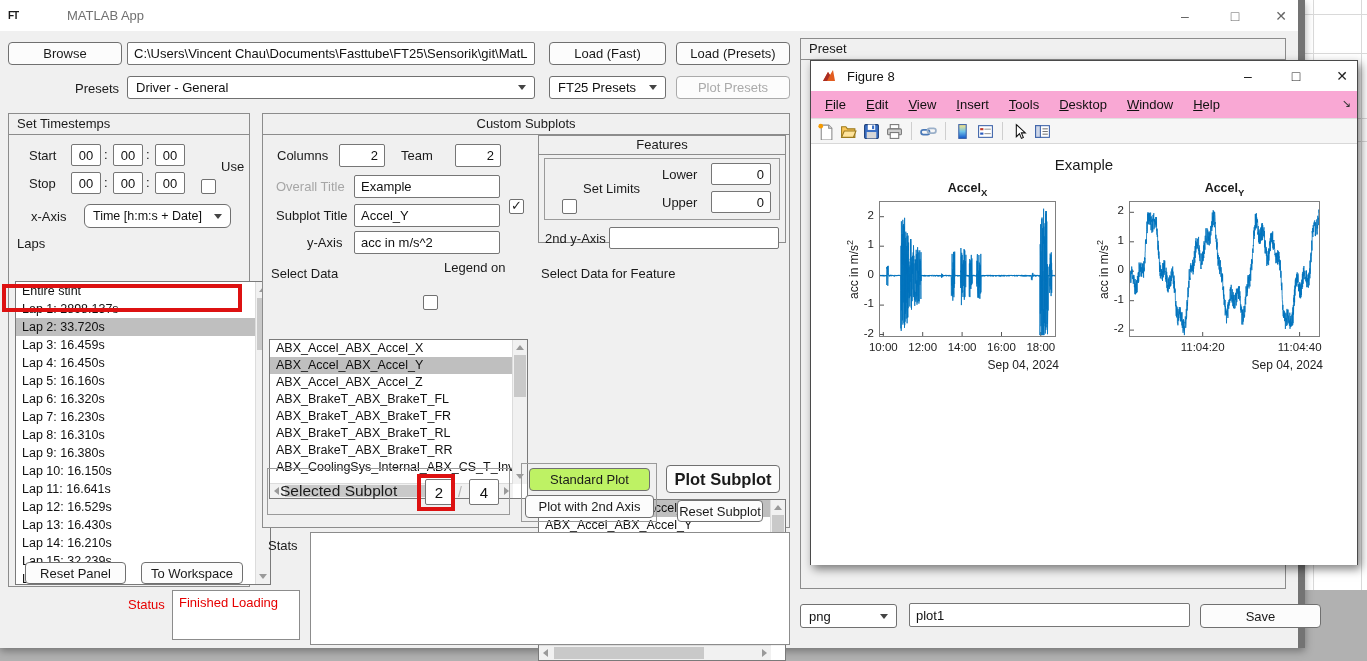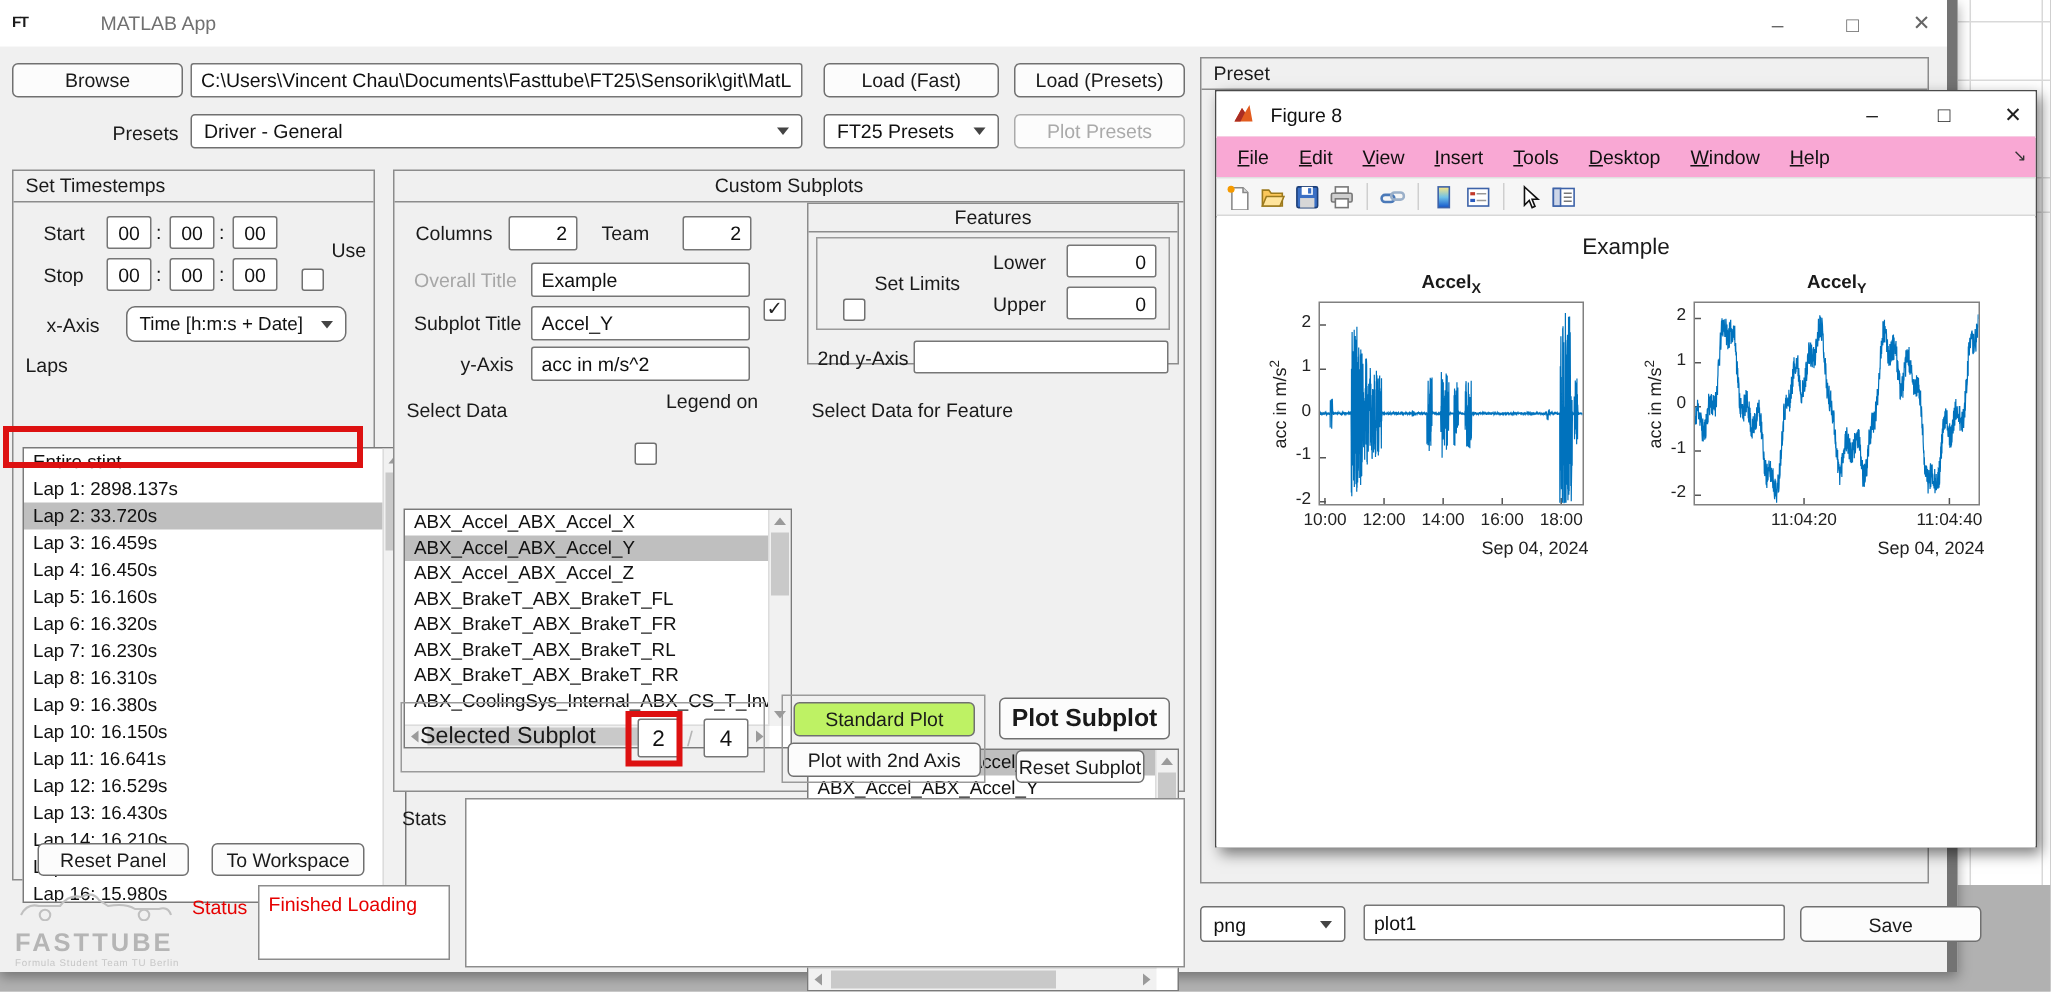--- a/index.html
+++ b/index.html
@@ -133,21 +133,21 @@
       <div class="abs colon" style="left:95px;top:61px">:</div>
       <div class="abs" style="left:104px;top:58px;width:30px;height:22px"><input class="tinput cen" value="00" style=""></div>
       <div class="abs colon" style="left:137px;top:61px">:</div>
       <div class="abs" style="left:146px;top:58px;width:30px;height:22px"><input class="tinput cen" value="00" style=""></div>
       <div class="abs lbl" style="left:22px;top:95px">x-Axis</div>
       <div class="abs dd" style="left:75px;top:90px;width:147px;height:24px;border-radius:6px">
         <span style="font-size:12.5px">Time [h:m:s + Date]</span>
         <span class="caret"></span>
       </div>
       <div class="abs lbl" style="left:8px;top:122px">Laps</div>
-      <div class="abs listbox" style="left:6px;top:148px;width:256px;height:304px">
+      <div class="abs listbox" style="left:6px;top:131px;width:256px;height:304px">
         <div id="laps-list" style="margin-right:14px">
             <div class="lrow ">Entire stint</div>
             <div class="lrow ">Lap 1: 2898.137s</div>
             <div class="lrow  sel">Lap 2: 33.720s</div>
             <div class="lrow ">Lap 3: 16.459s</div>
             <div class="lrow ">Lap 4: 16.450s</div>
             <div class="lrow ">Lap 5: 16.160s</div>
             <div class="lrow ">Lap 6: 16.320s</div>
             <div class="lrow ">Lap 7: 16.230s</div>
             <div class="lrow ">Lap 8: 16.310s</div>
@@ -163,29 +163,20 @@
         <div class="vscroll">
           <div class="tri up"></div>
           <div class="sthumb" style="left:1px;right:1px;top:16px;height:52px"></div>
           <div class="tri down"></div>
         </div>
       </div>
       <div class="abs btn" style="left:16px;top:448px;width:101px;height:22px">Reset Panel</div>
       <div class="abs btn" style="left:132px;top:448px;width:102px;height:22px">To Workspace</div>
     </div>
 
-    <div class="abs" id="brand" style="left:10px;top:592px;width:118px;height:52px">
-      <svg width="110" height="22" viewBox="0 0 110 22">
-        <path d="M4 18 Q8 10 16 12 L30 12 Q36 4 44 6 Q52 2 56 8 L62 12 Q74 10 80 14 L96 14 Q102 12 104 18" fill="none" stroke="#c0c0c0" stroke-width="1.4"></path>
-        <circle cx="20" cy="18" r="3.5" fill="none" stroke="#c0c0c0" stroke-width="1.4"></circle>
-        <circle cx="86" cy="18" r="3.5" fill="none" stroke="#c0c0c0" stroke-width="1.4"></circle>
-      </svg>
-      <div class="bname">FASTTUBE</div>
-      <div class="btag">Formula Student Team TU Berlin</div>
-    </div>
     <div class="abs lbl red" style="left:128px;top:597px">Status</div>
     <div class="abs" style="left:172px;top:590px;width:128px;height:50px;background:#fff;border:1px solid #8c8c8c">
       <div class="red" style="font-size:13px;padding:4px 6px">Finished Loading</div>
     </div>
 
     <div class="abs panel" style="left:262px;top:113px;width:528px;height:415px">
       <div class="phead center">Custom Subplots</div>
 
       <div class="abs lbl" style="left:14px;top:34px">Columns</div>
       <div class="abs" style="left:76px;top:30px;width:46px;height:23px"><input class="tinput num" value="2" style=""></div>

